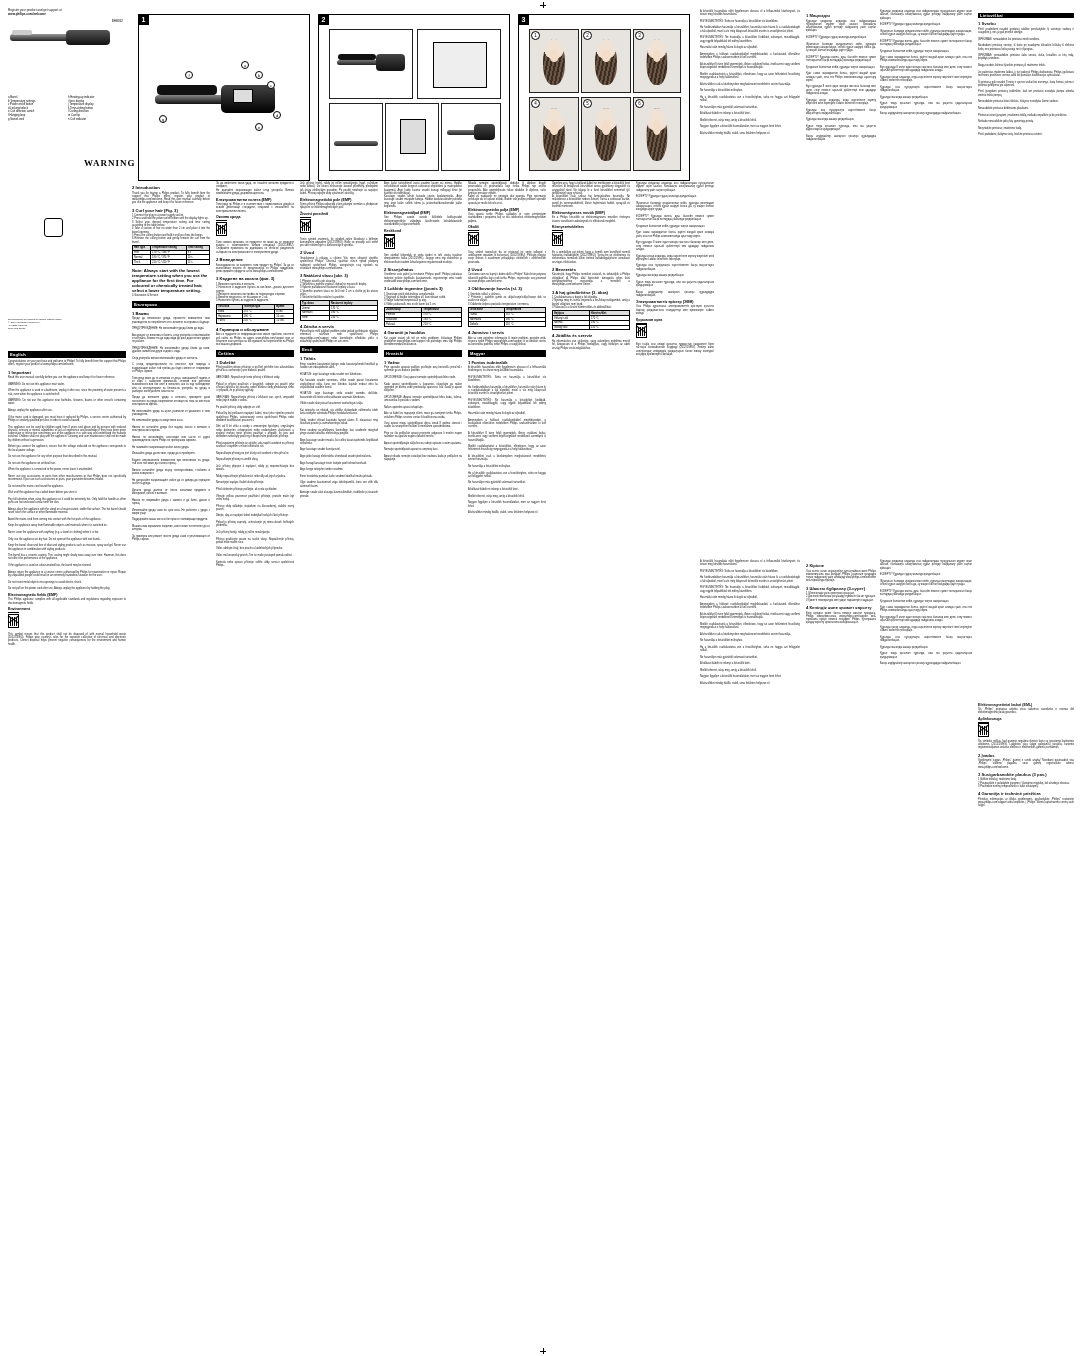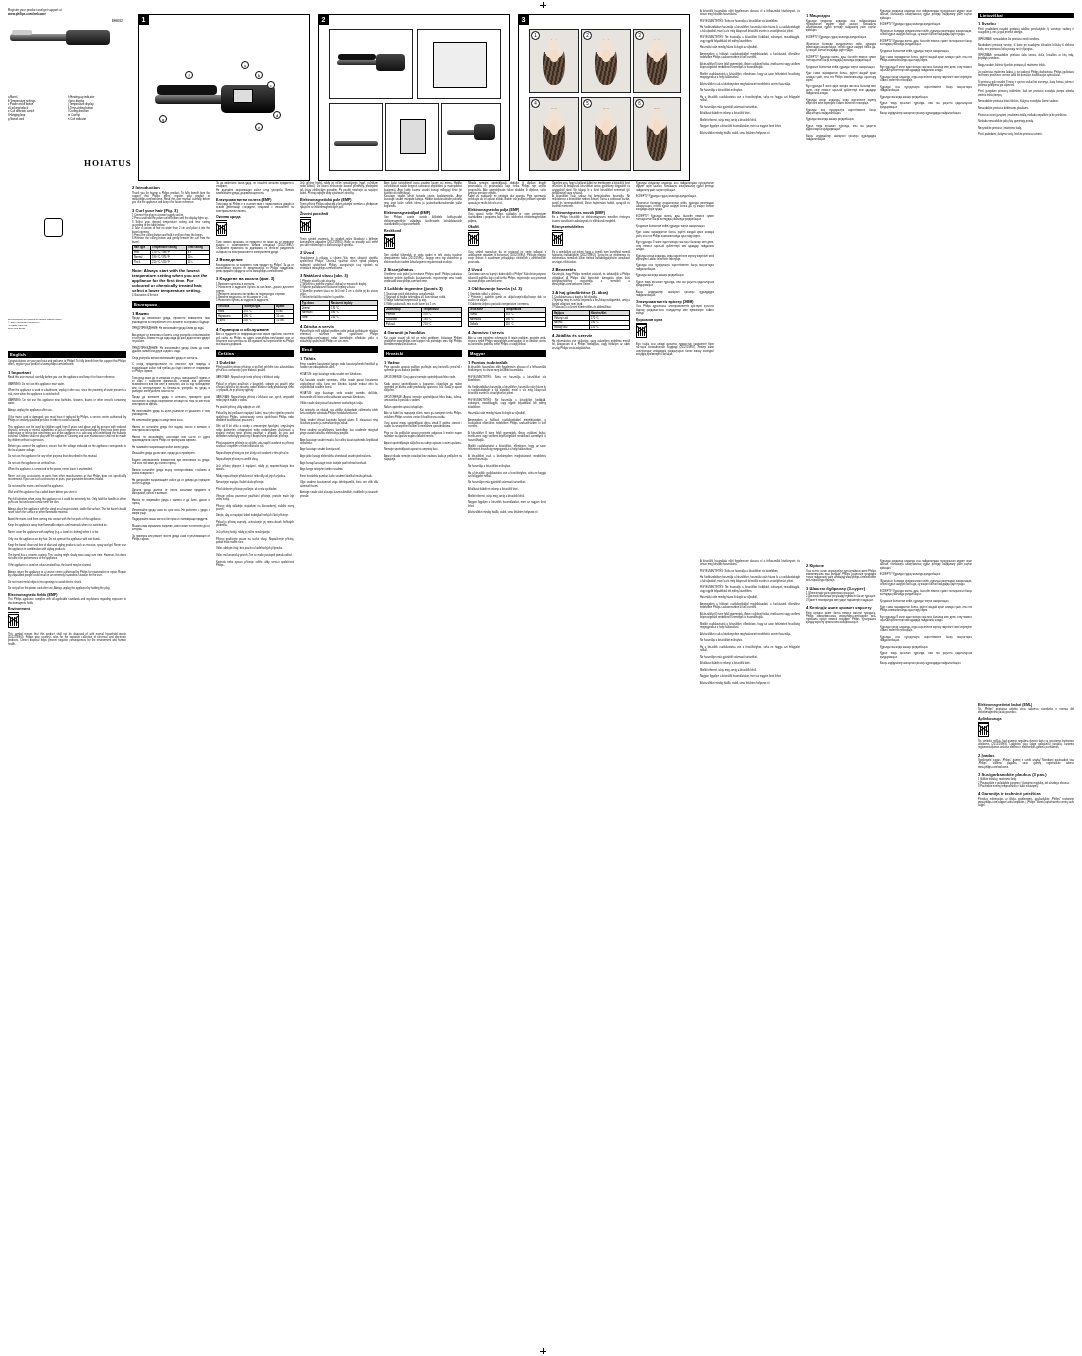--- a/index.html
+++ b/index.html
@@ -88,21 +88,21 @@
   <div class="col legend" style="left:68px;top:96px;width:58px;">
     <span>h  Heating-up indicator</span>
     <span>i  Ionic display</span>
     <span>j  Temperature display</span>
     <span>k  Time-setting button</span>
     <span>l  Curling direction</span>
     <span>m  Cool tip</span>
     <span>n  Curl indicator</span>
   </div>
 
-  <div class="philips" style="position:absolute;left:84px;top:158px;">HOIATUS</div>
+  <div class="philips" style="position:absolute;left:84px;top:158px;">WARNING</div>
   <div class="shield" style="position:absolute;left:44px;top:218px;"></div>
 
   <div class="col tiny" style="left:8px;top:318px;width:118px;font-size:2.4px;line-height:3px;">
     <p>Specifications are subject to change without notice.<br>© 2016 Koninklijke Philips N.V.<br>All rights reserved.<br>3000 031 51621</p>
   </div>
 
   <div class="panel" style="left:138px;top:14px;width:170px;height:165px;">
     <div class="panelnum">1</div>
     <div style="position:absolute;left:16px;top:36px;width:138px;height:100px;">
       <div style="position:absolute;left:0;top:44px;width:120px;height:9px;background:linear-gradient(#888,#111);border-radius:4px;"></div>

